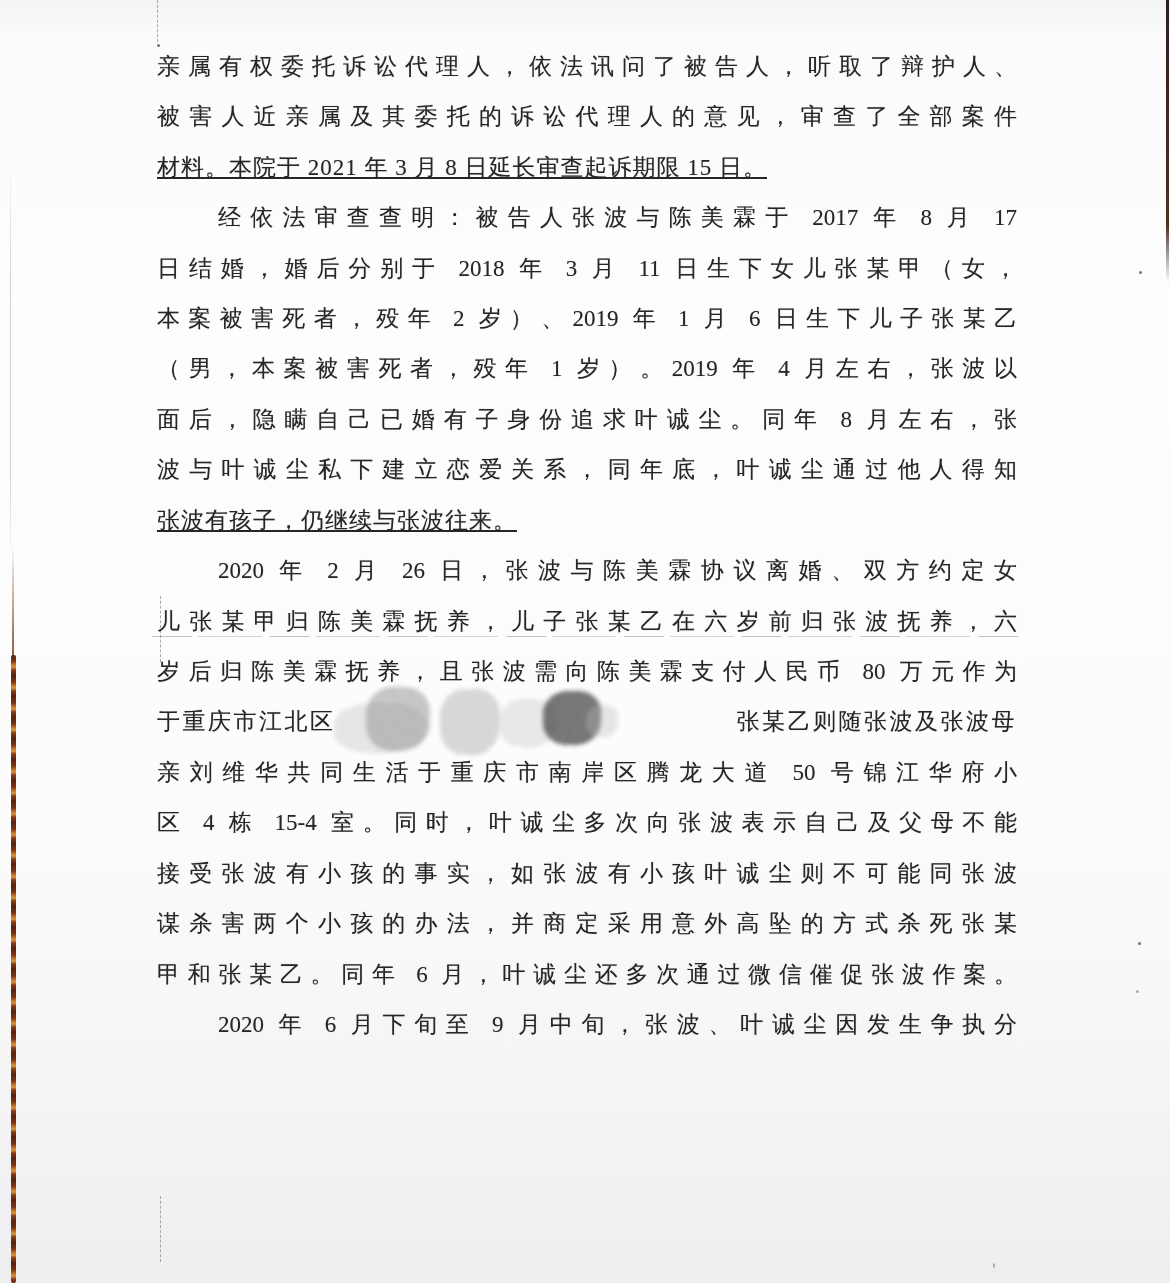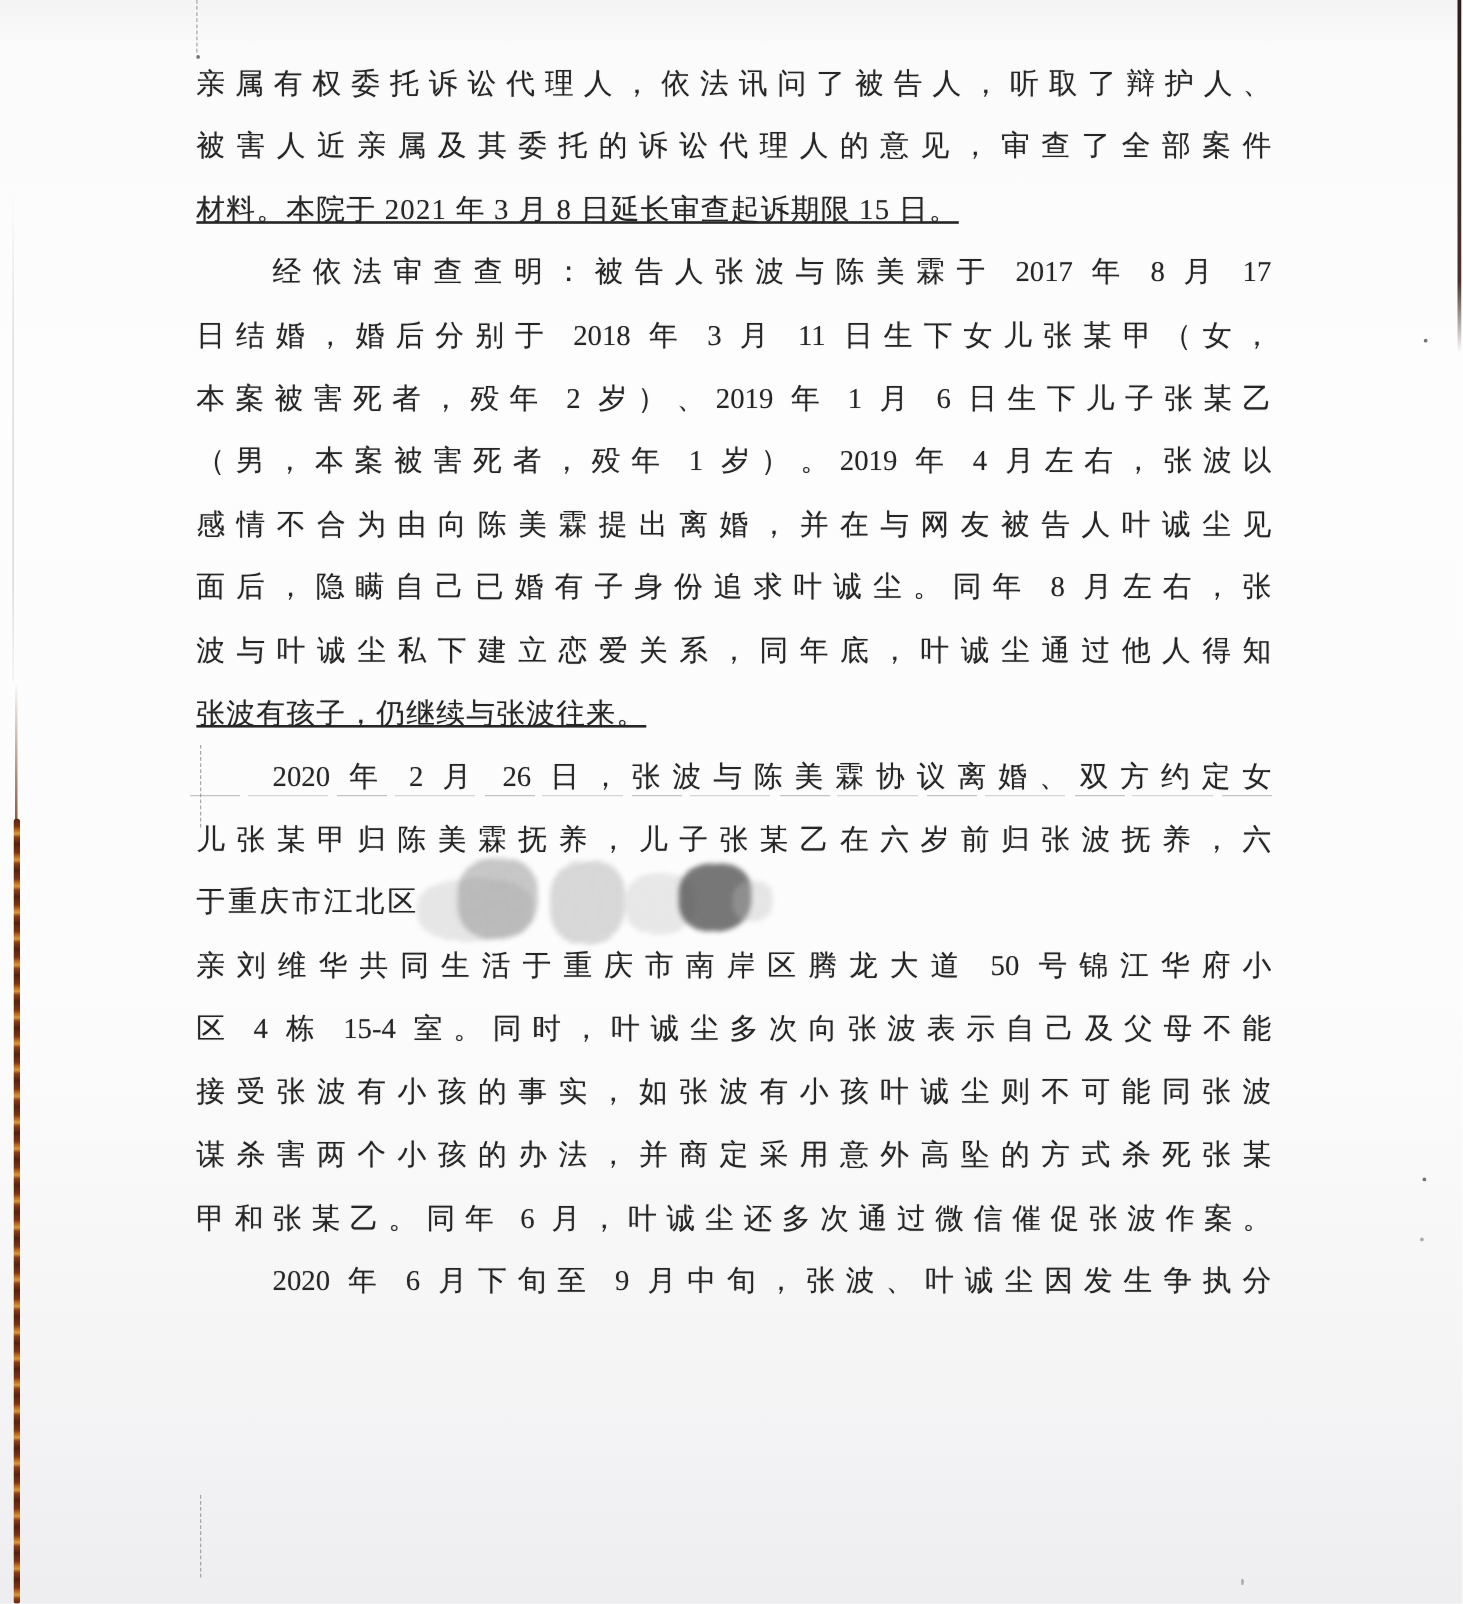--- a/index.html
+++ b/index.html
@@ -106,39 +106,40 @@
       <div class="line">亲属有权委托诉讼代理人，依法讯问了被告人，听取了辩护人、</div>
       <div class="line">被害人近亲属及其委托的诉讼代理人的意见，审查了全部案件</div>
       <div class="line last">材料。本院于 2021 年 3 月 8 日延长审查起诉期限 15 日。</div>
     </div>
 
     <div>
       <div class="line indent">经依法审查查明：被告人张波与陈美霖于 2017 年 8 月 17</div>
       <div class="line">日结婚，婚后分别于 2018 年 3 月 11 日生下女儿张某甲（女，</div>
       <div class="line">本案被害死者，殁年 2 岁）、2019 年 1 月 6 日生下儿子张某乙</div>
       <div class="line">（男，本案被害死者，殁年 1 岁）。2019 年 4 月左右，张波以</div>
-      <div class="line">感情不合为由向陈美霖提出离婚，并在与网友被告人叶诚尘见</div>
       <div class="line">面后，隐瞒自己已婚有子身份追求叶诚尘。同年 8 月左右，张</div>
       <div class="line">波与叶诚尘私下建立恋爱关系，同年底，叶诚尘通过他人得知</div>
       <div class="line last">张波有孩子，仍继续与张波往来。</div>
     </div>
 
     <div>
       <div class="line indent">2020 年 2 月 26 日，张波与陈美霖协议离婚、双方约定女</div>
       <div class="line">儿张某甲归陈美霖抚养，儿子张某乙在六岁前归张波抚养，六</div>
+      <div class="line">岁后归陈美霖抚养，且张波需向陈美霖支付人民币 80 万元作为</div>
       <div class="line redacted-line">
         <span class="seg">于重庆市江北区</span>
         <span class="spacer">
           <span class="blob" style="left:-2px; top:6px; width:92px; height:50px; background:repeating-linear-gradient(168deg, rgba(150,150,150,0.35) 0 2px, rgba(200,200,200,0.25) 2px 5px);"></span>
           <span class="blob" style="left:30px; top:-10px; width:64px; height:64px; background:repeating-linear-gradient(172deg, rgba(110,110,110,0.55) 0 2px, rgba(170,170,170,0.35) 2px 4px);"></span>
           <span class="blob" style="left:104px; top:-8px; width:60px; height:66px; background:repeating-linear-gradient(165deg, rgba(130,130,130,0.5) 0 2px, rgba(185,185,185,0.3) 2px 5px);"></span>
           <span class="blob" style="left:164px; top:2px; width:56px; height:48px; background:repeating-linear-gradient(170deg, rgba(175,175,175,0.45) 0 2px, rgba(215,215,215,0.3) 2px 5px);"></span>
           <span class="blob" style="left:207px; top:-6px; width:58px; height:54px; background:repeating-linear-gradient(160deg, rgba(60,60,60,0.85) 0 2px, rgba(105,105,105,0.7) 2px 4px);"></span>
           <span class="blob" style="left:250px; top:8px; width:32px; height:32px; background:rgba(185,185,185,0.35);"></span>
         </span>
+        <span class="seg">张某乙则随张波及张波母</span>
       </div>
       <div class="line">亲刘维华共同生活于重庆市南岸区腾龙大道 50 号锦江华府小</div>
       <div class="line">区 4 栋 15-4 室。同时，叶诚尘多次向张波表示自己及父母不能</div>
       <div class="line">接受张波有小孩的事实，如张波有小孩叶诚尘则不可能同张波</div>
       <div class="line">谋杀害两个小孩的办法，并商定采用意外高坠的方式杀死张某</div>
       <div class="line">甲和张某乙。同年 6 月，叶诚尘还多次通过微信催促张波作案。</div>
     </div>
 
     <div>
       <div class="line indent">2020 年 6 月下旬至 9 月中旬，张波、叶诚尘因发生争执分</div>

